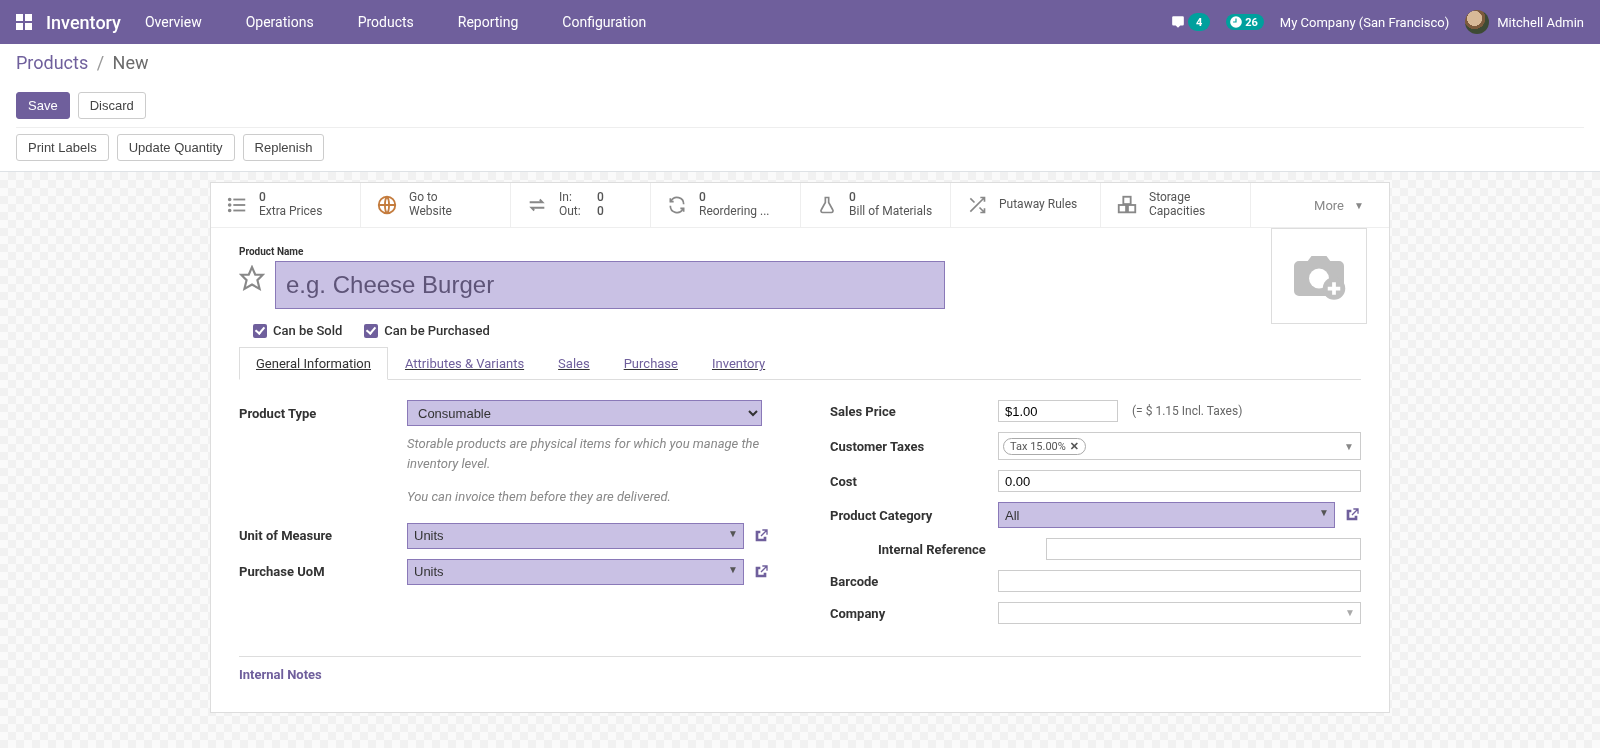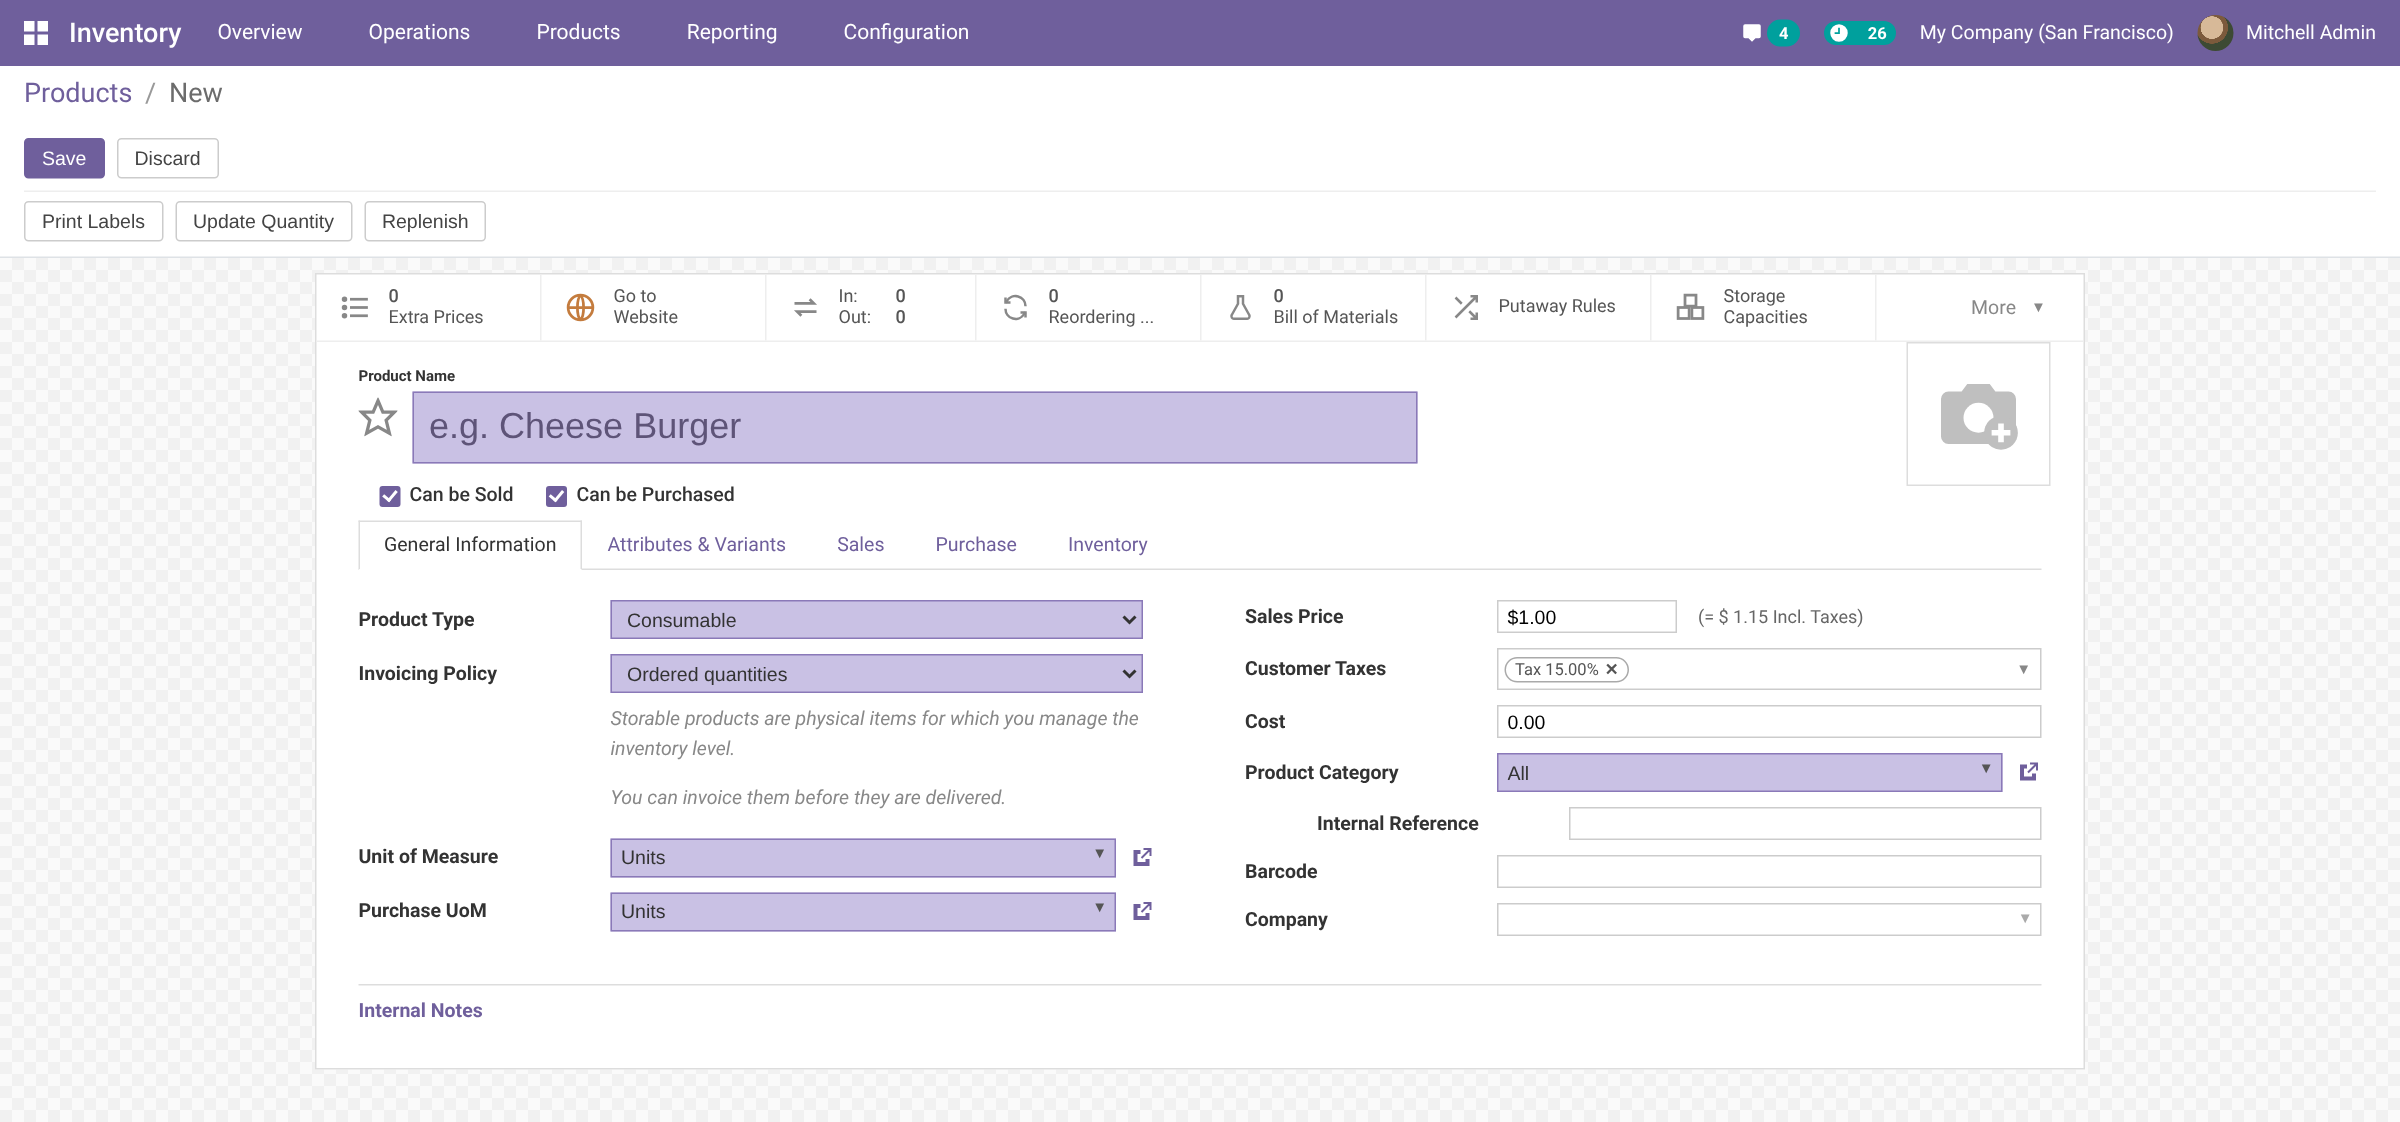--- a/index.html
+++ b/index.html
@@ -12,21 +12,21 @@
   .topnav .apps-icon svg { fill:#fff; }
   .topnav .brand { font-size:18px; font-weight:500; margin-right:24px; cursor:pointer; }
   .topnav .menu { display:flex; gap:44px; }
   .topnav .menu span { cursor:pointer; font-size:14px; }
   .topnav .spacer { flex:1; }
   .topnav .right { display:flex; align-items:center; gap:16px; font-size:13px; }
   .badge { display:inline-flex; align-items:center; justify-content:center; min-width:22px; height:18px; border-radius:9px; font-size:11px; font-weight:bold; padding:0 5px; }
   .msg-wrap { display:flex; align-items:center; gap:2px; cursor:pointer; }
   .msg-wrap svg { fill:#fff; }
   .badge-green { background:#00a09d; color:#fff; }
-  .activity-wrap { display:flex; align-items:center; cursor:pointer; background:#00a09d; border-radius:10px; padding:1px 6px 1px 3px; gap:12px; }
+  .activity-wrap { display:flex; align-items:center; cursor:pointer; background:#00a09d; border-radius:10px; padding:1px 6px 1px 3px; gap:2px; }
   .activity-wrap svg { fill:#fff; }
   .company { cursor:pointer;text-align:center; }
   .user { display:flex; align-items:center; gap:8px; cursor:pointer; }
   .avatar { width:24px; height:24px; border-radius:50%; background: radial-gradient(circle at 40% 35%, #d7b998 0 35%, #7c5a3c 36% 50%, #3d4a34 51% 100%); }
 
   
   .cp { background:#fff; border-bottom:1px solid #dee2e6; padding:8px 16px 0 16px; }
   .breadcrumb { font-size:18px; color:#6f5f9c; margin-bottom:19px; }
   .breadcrumb .sep { color:#999; margin:0 4px; }
   .breadcrumb .cur { color:#6c6c6c; }
@@ -67,21 +67,21 @@
   .name-input { flex:0 0 670px; height:48px; font-size:24px; padding:4px 10px; border:1px solid #8a79b8; background:#c9c1e4; color:#333; }
   .name-input::placeholder { color:#5e5478; }
   .img-box { position:absolute; right:22px; top:0px; width:96px; height:96px; border:1px solid #ddd; display:flex; align-items:center; justify-content:center; color:#bbb; cursor:pointer; }
 
   .checks { margin:14px 0 8px 14px; display:flex; gap:22px; align-items:center; }
   .chk { display:flex; align-items:center; gap:6px; cursor:pointer; font-size:13px; font-weight:500; color:#333; }
   .chk-box { width:14px; height:14px; border-radius:2px; background:#6f5f9c; position:relative; }
   .chk-box:after { content:""; position:absolute; left:4px; top:1px; width:4px; height:7px; border:solid #fff; border-width:0 2px 2px 0; transform:rotate(40deg); }
 
   
-  .tabs { display:flex; border-bottom:1px solid #ddd; margin-top:8px; }
+  .tabs { display:flex; border-bottom:1px solid #ddd; margin-top:8px;text-decoration:underline; }
   .tab { padding:8px 16px; font-size:13px; color:#6f5f9c; cursor:pointer; border:1px solid transparent; border-bottom:none; position:relative; top:1px; }
   .tab.active { color:#333; border-color:#ddd; background:#fff; border-bottom:1px solid #fff; }
 
   .tabcontent { padding:20px 0 10px 0; display:flex; gap:60px; }
   .col { flex:1; }
   .frow { display:grid; grid-template-columns:160px 1fr auto; align-items:center; gap:8px; margin-bottom:10px; }
   .frow > label { font-size:13px; font-weight:bold; color:#333; }
   select.purple,input.purple-sel {
     width:100%; height:26px; border:1px solid #8a79b8; background:#c9c1e4; padding:2px 6px; font-size:13px; color:#333;
   }
@@ -299,24 +299,20 @@
       </div>
 
       <div class="tabcontent">
 
         <div class="col">
           <div class="frow">
             <label>Product Type</label>
             <select class="purple"><option>Consumable</option></select>
           </div>
           <div class="frow">
-            <label>Invoicing Policy</label>
-            <select class="purple"><option>Ordered quantities</option></select>
-          </div>
-          <div class="frow">
               <label></label>
               <div class="help">Storable products are physical items for which you manage the inventory level.</div>
             </div>
           <div class="frow">
               <label></label>
               <div class="help">You can invoice them before they are delivered.</div>
             </div>
           <div class="frow">
             <label>Unit of Measure</label>
             <div class="dd-wrap">

